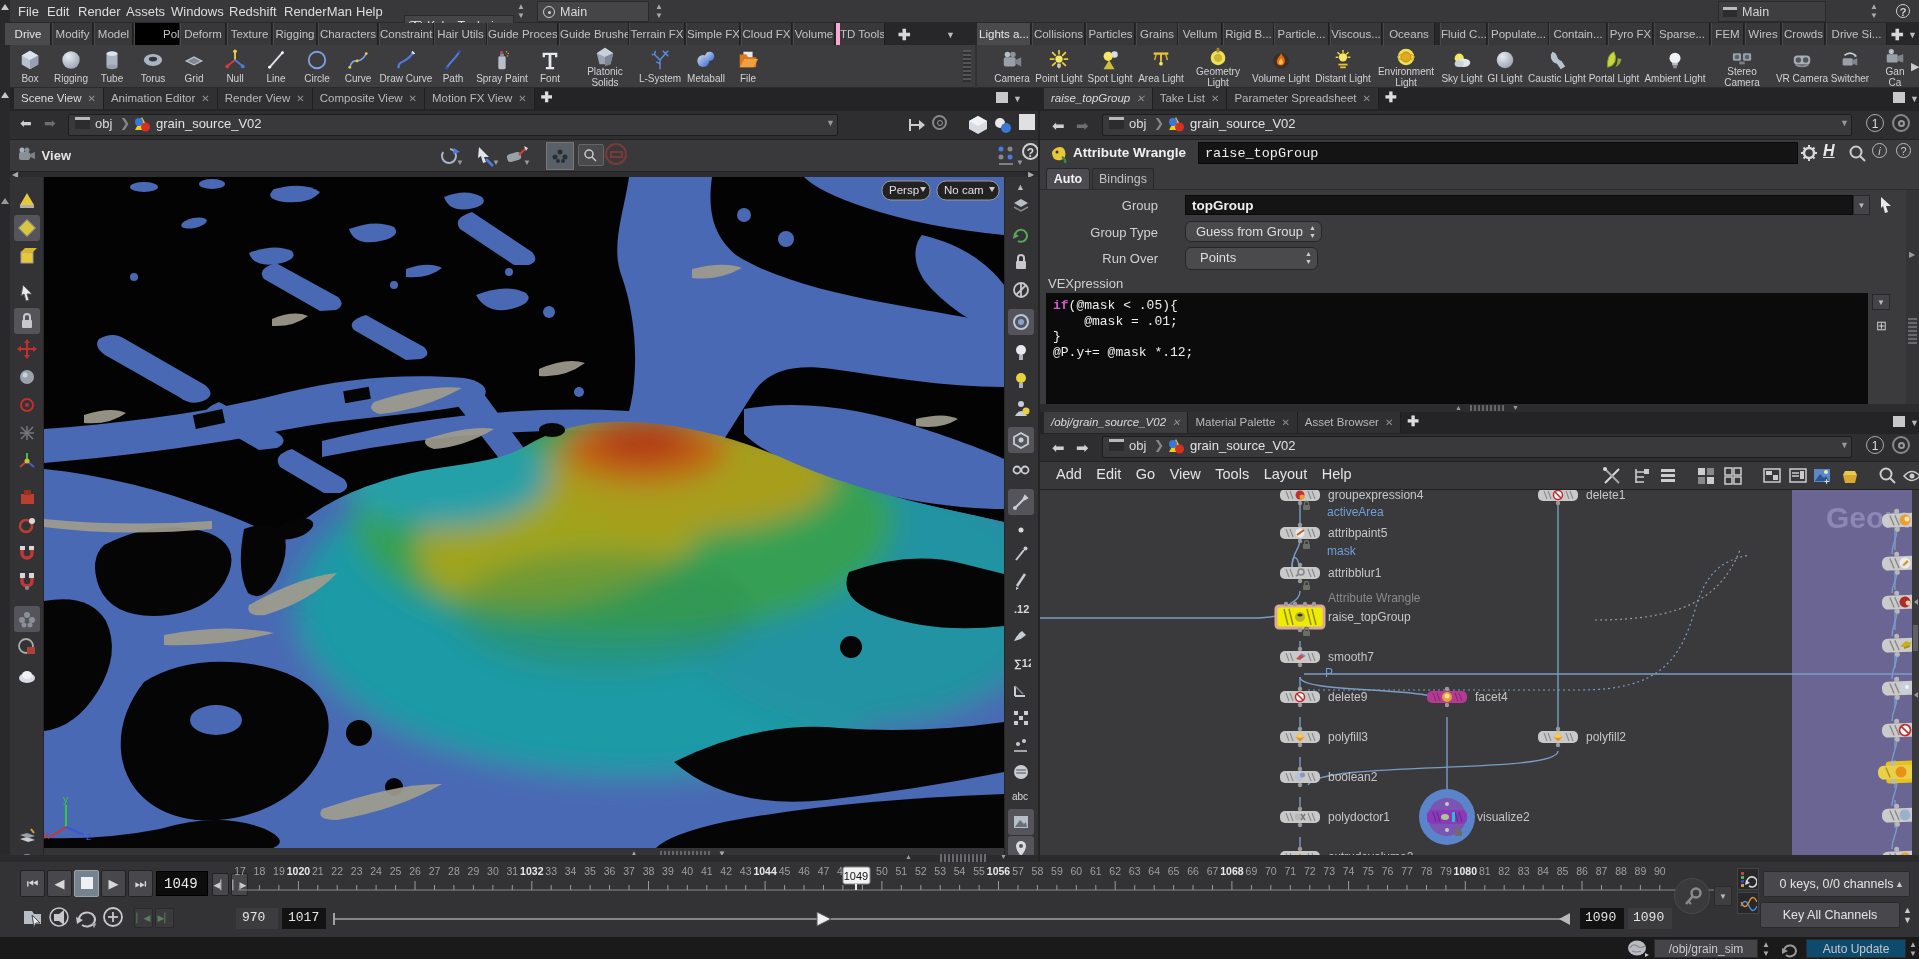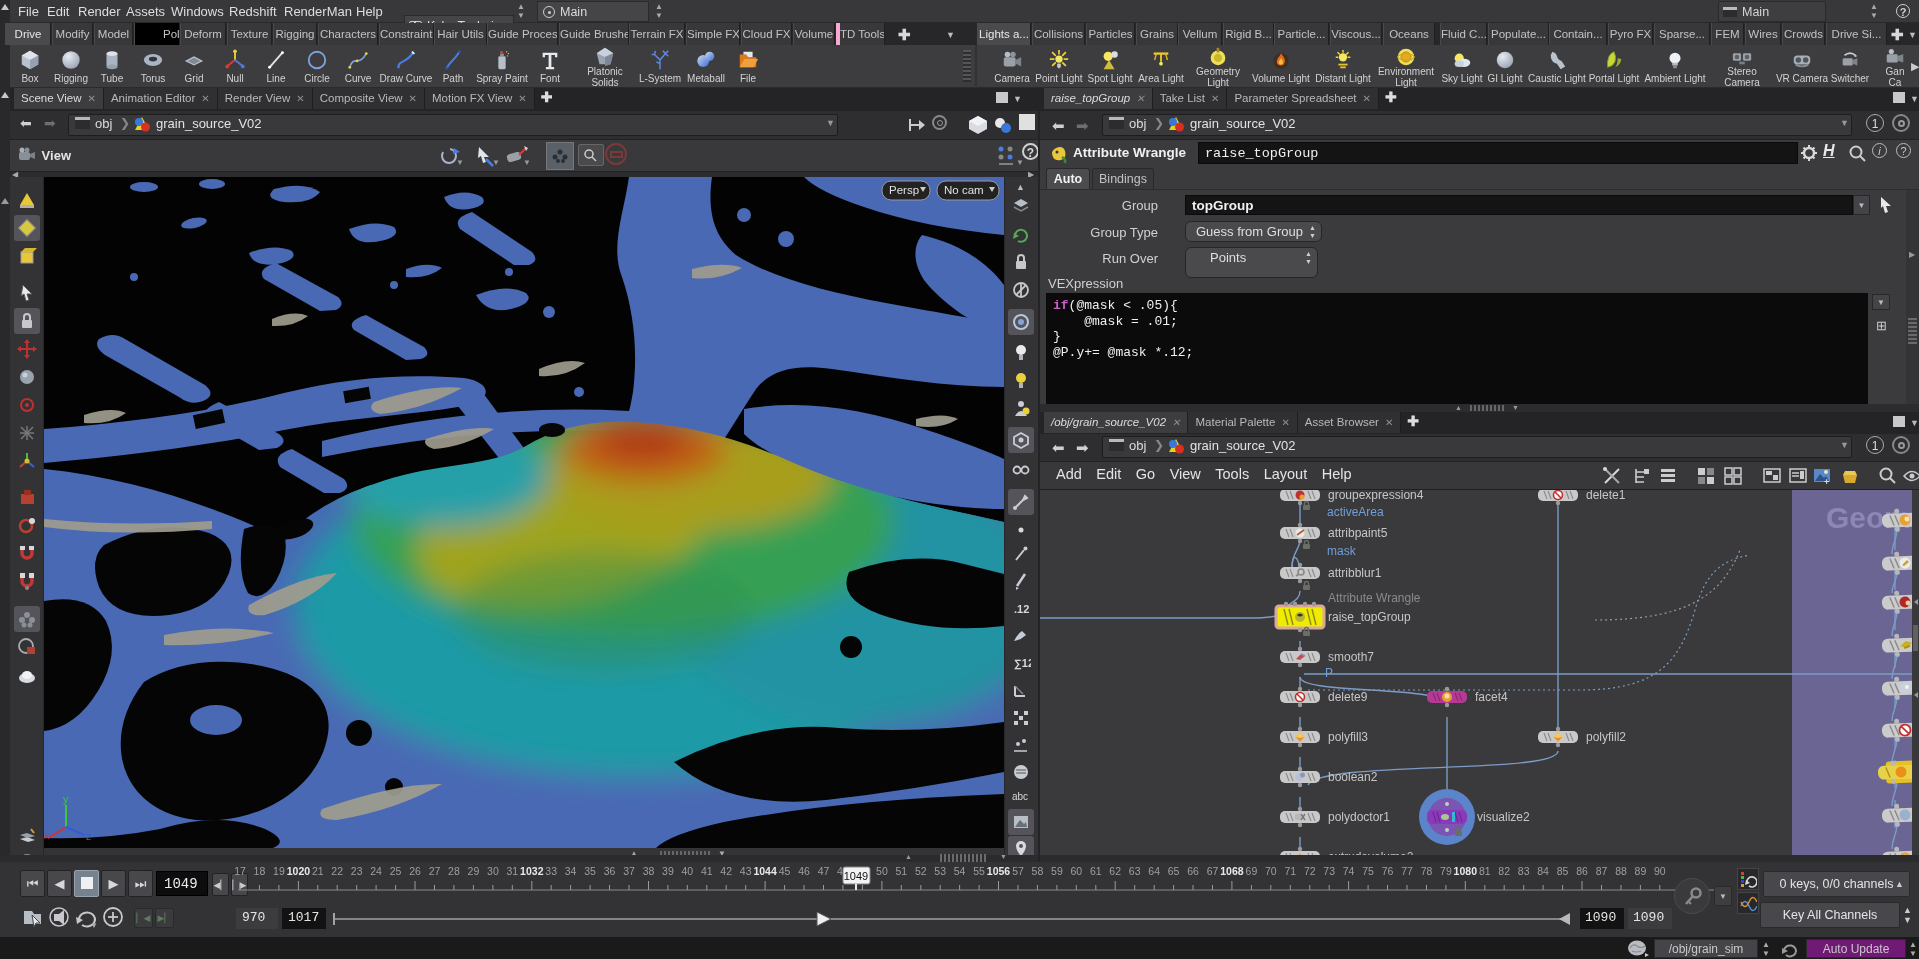--- a/index.html
+++ b/index.html
@@ -919,21 +919,21 @@
 <div class="abs" style="left:1040px;top:190px;width:866px;height:214px;background:#3b3b3e;">
   <span style="position:absolute;left:0;top:8px;width:118px;text-align:right;color:#d0d0d0;font-size:13px;">Group</span>
   <span class="fld" style="left:145px;top:5px;width:668px;height:20px;font-size:13.5px;font-weight:bold;line-height:19px;padding-left:6px;">topGroup</span>
   <span style="position:absolute;left:813px;top:5px;width:17px;height:20px;background:#444448;border:1px solid #28282a;color:#bbb;font-size:8px;text-align:center;line-height:20px;">▼</span>
   <svg style="position:absolute;left:838px;top:6px" width="16" height="18">
       <polygon points="3,1 13,10 8,10 10,16 7,17 5,10 3,12" fill="#e8e8ea"></polygon>
     </svg>
   <span style="position:absolute;left:0;top:35px;width:118px;text-align:right;color:#d0d0d0;font-size:13px;">Group Type</span>
   <span class="dd" style="left:145px;top:31px;width:137px;height:21px;line-height:20px;padding-left:10px;">Guess from Group<span style="position:absolute;right:5px;top:2px;font-size:7px;color:#ccc;line-height:8px;">▲<br>▼</span></span>
   <span style="position:absolute;left:0;top:61px;width:118px;text-align:right;color:#d0d0d0;font-size:13px;">Run Over</span>
-  <span class="dd" style="left:145px;top:57px;width:133px;height:31px;line-height:20px;padding-left:24px;">Points<span style="position:absolute;right:5px;top:2px;font-size:7px;color:#ccc;line-height:8px;">▲<br>▼</span></span>
+  <span class="dd" style="left:145px;top:57px;width:133px;height:23px;line-height:20px;padding-left:14px;">Points<span style="position:absolute;right:5px;top:2px;font-size:7px;color:#ccc;line-height:8px;">▲<br>▼</span></span>
   <span style="position:absolute;left:8px;top:86px;color:#d0d0d0;font-size:13px;">VEXpression</span>
   <div class="fld mono" style="left:6px;top:103px;width:822px;height:111px;background:#0b0b0b;font-size:13px;line-height:15.5px;padding:4px 0 0 6px;white-space:pre;"><span style="color:#cc5fc8;font-weight:bold;">if</span>(@mask &lt; .05){
     @mask = .01;
 }
 @P.y+= @mask *.12;</div>
   <span style="position:absolute;left:832px;top:104px;width:18px;height:16px;background:#444448;border:1px solid #28282a;color:#bbb;font-size:8px;text-align:center;line-height:16px;">▼</span>
   <span style="position:absolute;left:836px;top:128px;color:#ccc;font-size:13px;">⊞</span>
 </div>
 
 <div class="abs" style="left:1906px;top:190px;width:13px;height:218px;background:#343437;"></div>
@@ -1557,14 +1557,14 @@
     <path d="M4,9 q3,-5 7,-2 q4,3 8,0" fill="none" stroke="#888" stroke-width="1.2"></path>
     <path d="M6,12 q4,2 9,0" fill="none" stroke="#888" stroke-width="1.2"></path>
     <polygon points="19,14 23,16 19,18" fill="#ccc"></polygon>
   </svg>
 <div class="abs" style="left:1654px;top:939px;width:104px;height:19px;background:#454549;border:1px solid #2a2a2c;color:#c8c8c8;font-size:12px;text-align:center;line-height:18px;">/obj/grain_sim</div>
 <div class="abs" style="left:1762px;top:940px;color:#aaa;font-size:8px;line-height:9px;">▲<br>▼</div>
 <svg class="abs" style="left:1780px;top:940px" width="20" height="18">
     <path d="M4,11 a6,5.5 0 1 1 2,4" fill="none" stroke="#9a9a9a" stroke-width="2"></path>
     <polygon points="2,8 8,11 2,14" fill="#9a9a9a"></polygon>
   </svg>
-<div class="abs" style="left:1806px;top:939px;width:100px;height:19px;background:#701a75;border:1px solid #2a2a2c;color:#c8c8c8;font-size:12px;text-align:center;line-height:18px;">Auto Update</div>
+<div class="abs" style="left:1806px;top:939px;width:100px;height:19px;background:#0c4a6e;border:1px solid #2a2a2c;color:#c8c8c8;font-size:12px;text-align:center;line-height:18px;">Auto Update</div>
 <div class="abs" style="left:1909px;top:940px;color:#aaa;font-size:8px;line-height:9px;">▲<br>▼</div>
 <div class="abs" style="left:1038px;top:88px;width:2px;height:774px;background:#242427;"></div>
 </body></html>

